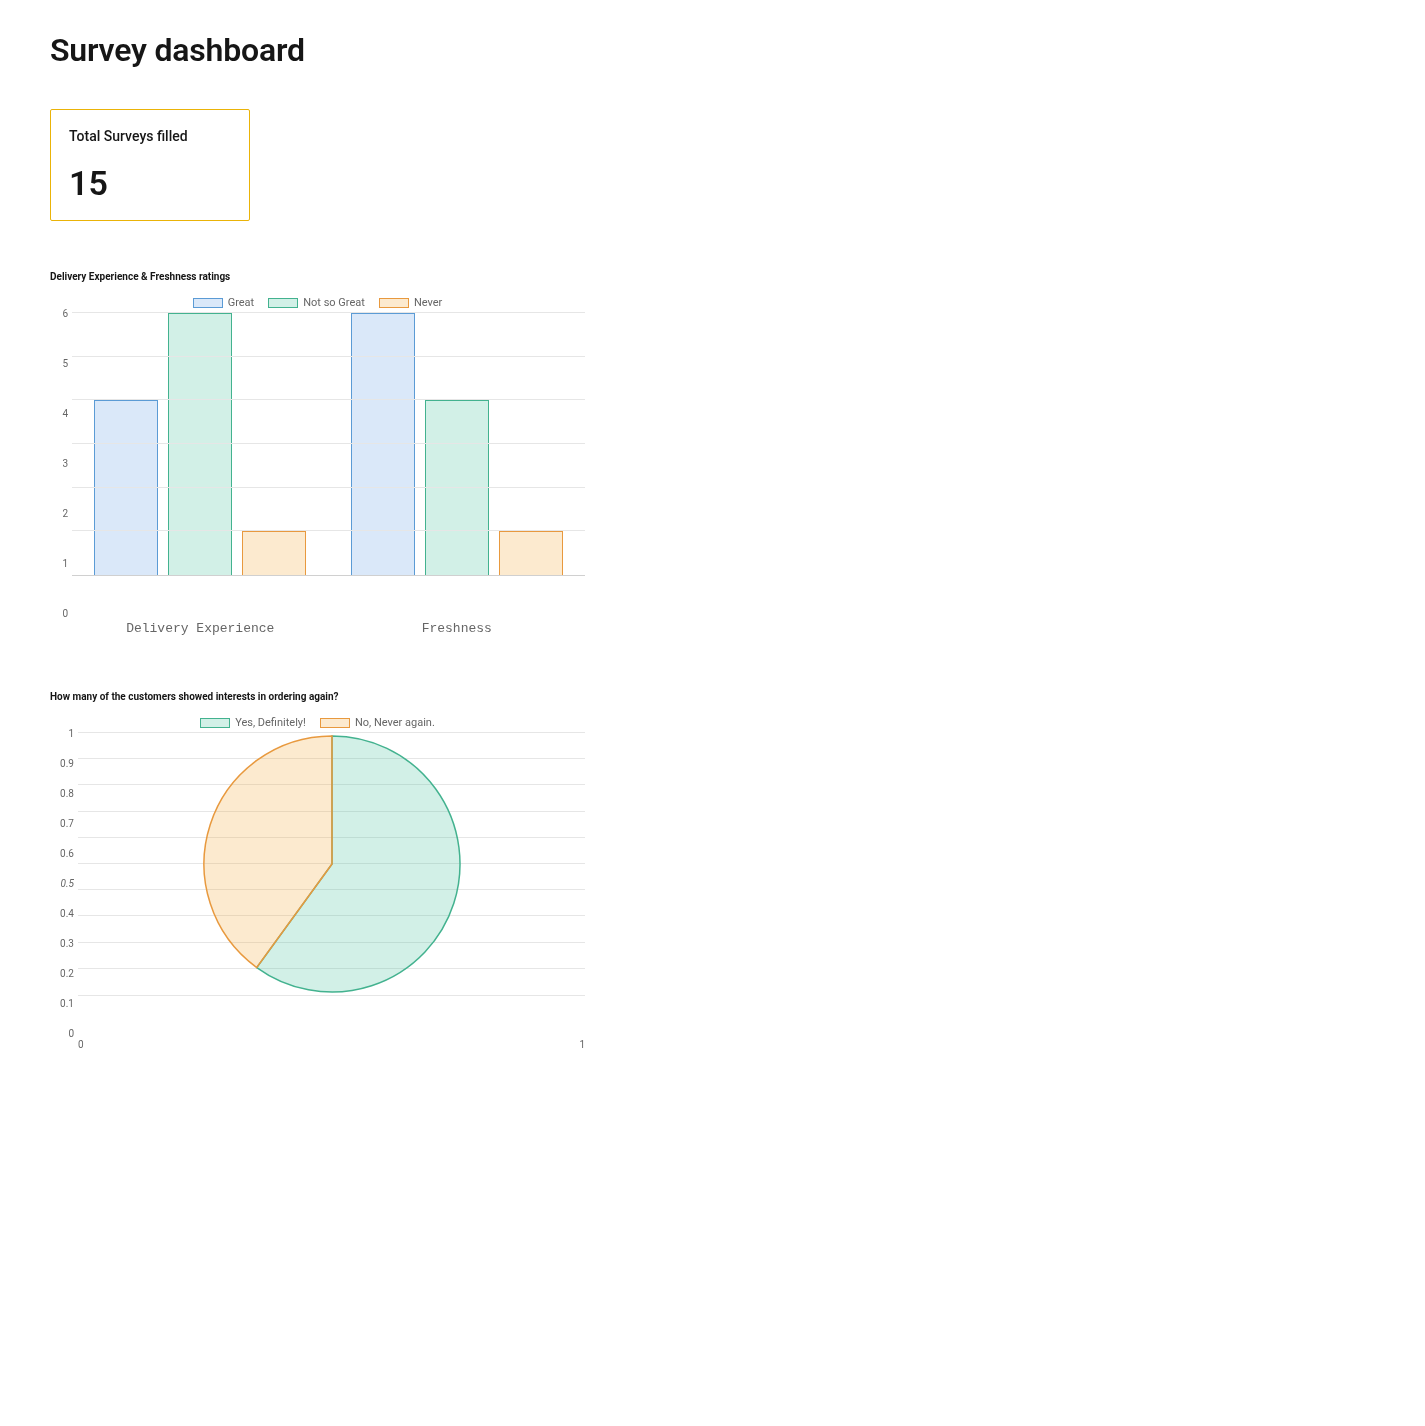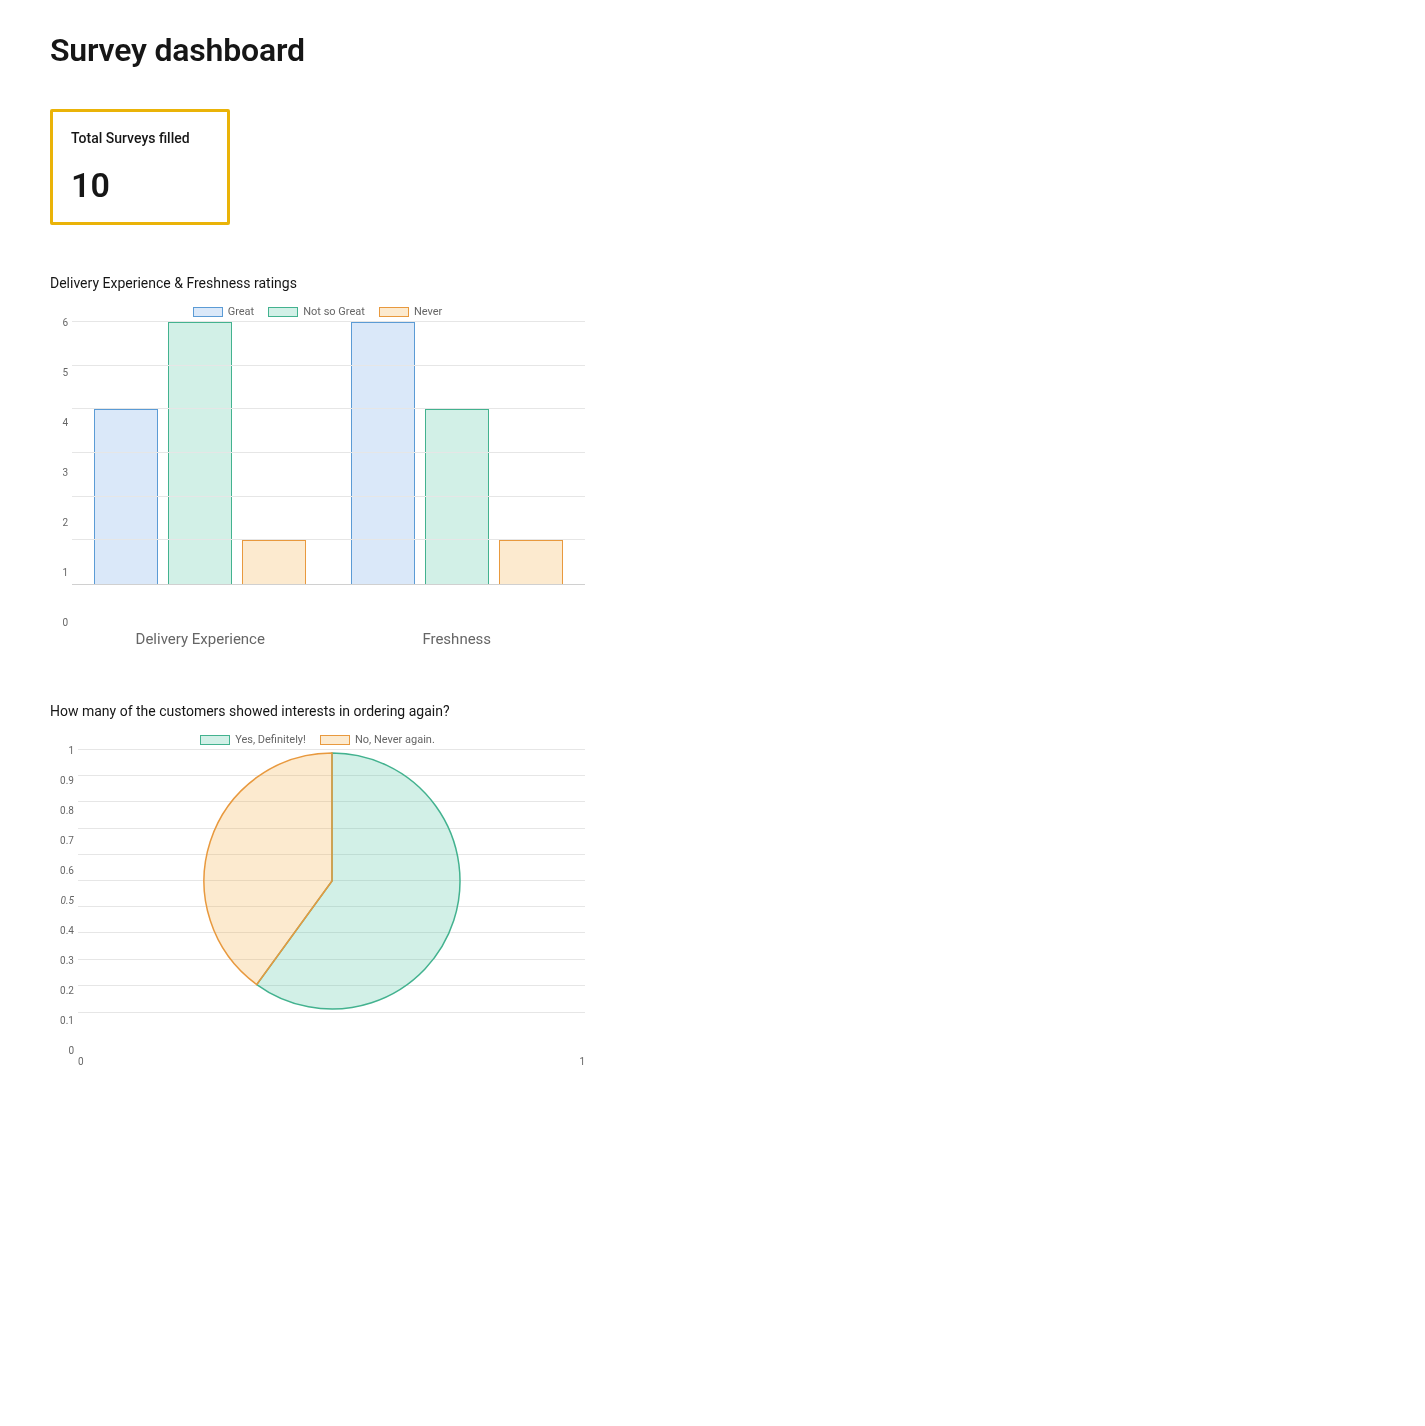--- a/index.html
+++ b/index.html
@@ -16,43 +16,43 @@
     box-sizing: border-box;
     position: relative;
   }
   h1.page-title {
     font-size: 32px;
     font-weight: 600;
     margin: 0 0 40px 0;
     letter-spacing: -0.2px;
   }
   .card {
-    border: 3px solid #eab308;
+    border: 1px solid #eab308;
     border-radius: 2px;
-    width: 180px;
+    width: 200px;
     padding: 18px 18px 20px 18px;
     box-sizing: border-box;
     margin-bottom: 50px;
   }
   .card-label {
     font-size: 14px;
     font-weight: 500;
     margin-bottom: 22px;
   }
   .card-value {
     font-size: 34px;
     font-weight: 600;
     line-height: 1;
   }
   .chart-section {
     margin-bottom: 55px;
   }
   .chart-title {
-    font-size: 14px;
-    font-weight: 400;
+    font-size: 10px;
+    font-weight: 700;
     margin: 0 0 14px 0;
   }
   .chart-wrap {
     width: 535px;
   }
   
   .legend {
     display: flex;
     justify-content: center;
     gap: 14px;
@@ -119,23 +119,24 @@
     border: 1px solid;
     border-bottom: none;
   }
   .cat-labels {
     display: flex;
     margin-left: 22px;
   }
   .cat-labels > div {
     flex: 1;
     text-align: center;
-    font-size: 15px;
+    font-size: 13px;
     color: #666;
     padding-top: 8px;
+    font-family: Liberation Mono, monospace;
   }
 
   
   .pie-outer {
     position: relative;
     height: 300px;
     display: flex;
   }
   .pie-y-axis {
     width: 28px;
@@ -175,21 +176,21 @@
 </style>
 </head>
 <body>
 
 <div class="page">
 
   <h1 class="page-title">Survey dashboard</h1>
 
   <div class="card">
     <div class="card-label">Total Surveys filled</div>
-    <div class="card-value">10</div>
+    <div class="card-value">15</div>
   </div>
 
   <div class="chart-section">
     <div class="chart-title">Delivery Experience &amp; Freshness ratings</div>
     <div class="chart-wrap">
       <div class="legend" id="bar-legend">
           <div class="legend-item">
             <span class="legend-swatch" style="background: rgba(106, 163, 231, 0.25); border-color: rgb(91, 155, 213);"></span>
             <span>Great</span>
           </div>

